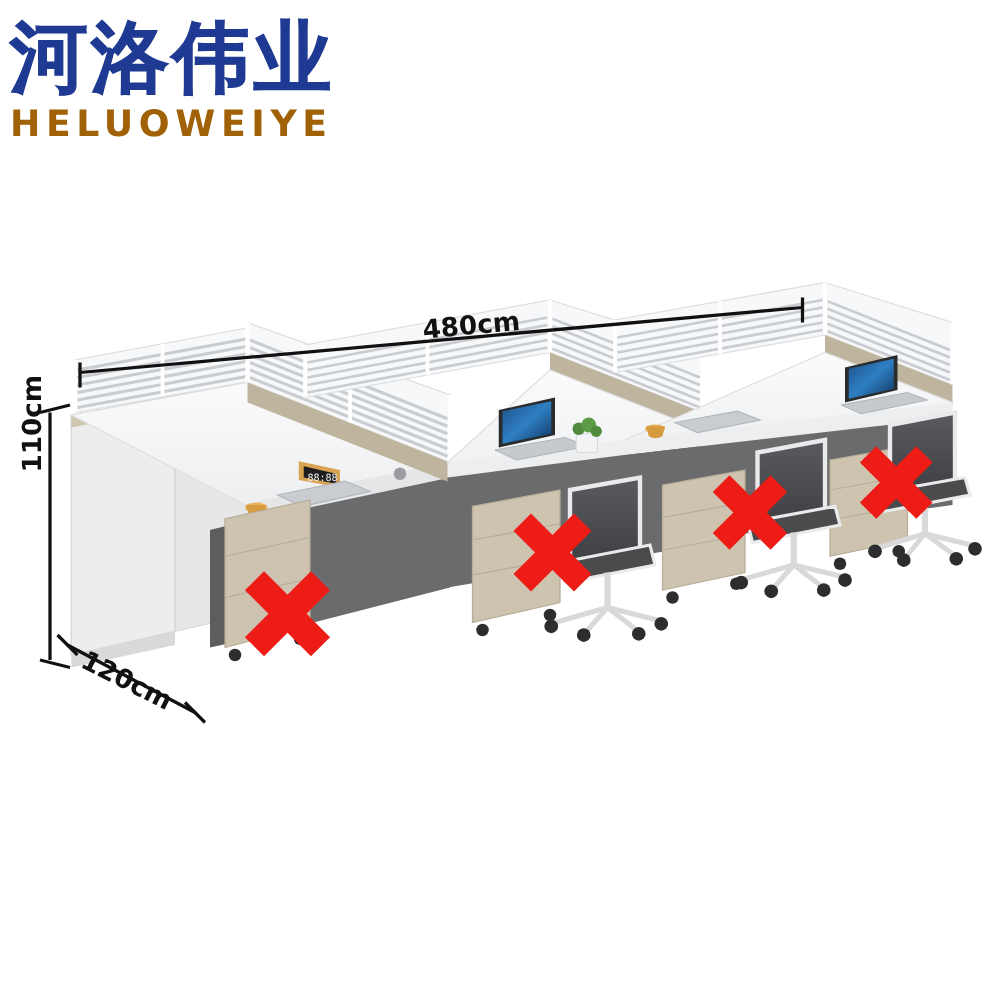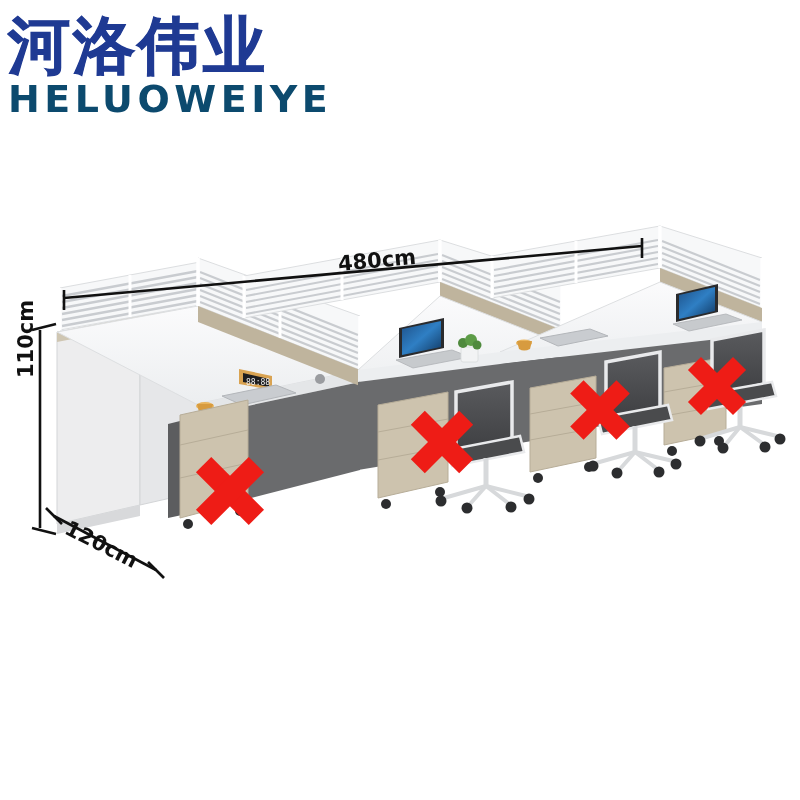--- a/index.html
+++ b/index.html
@@ -13,21 +13,21 @@
   
   .logo{position:absolute;left:8px;top:14px;width:310px;height:105px;}
   .logo-cn{
     font-family:"DejaVu Sans", sans-serif;
     font-size:62px;font-weight:700;color:#1F3A93;
     letter-spacing:3px;line-height:64px;white-space:nowrap;
     -webkit-text-stroke:1px #1F3A93;
   }
   .logo-en{
     font-family:"DejaVu Sans", sans-serif;
-    font-size:38px;font-weight:700;color:#0c4a6e;
+    font-size:29px;font-weight:700;color:#a16207;
     letter-spacing:4.5px;line-height:34px;margin-top:4px;white-space:nowrap;
   }
 
   
   .dimsvg{position:absolute;left:0;top:0;width:800px;height:800px;pointer-events:none;}
   .dimlabel{
     position:absolute;font-family:"DejaVu Sans", sans-serif;
     font-size:21px;font-weight:700;color:#111;white-space:nowrap;
   }
   #lbl480{left:337px;top:252px;transform:rotate(-5.2deg);transform-origin:left top;}

